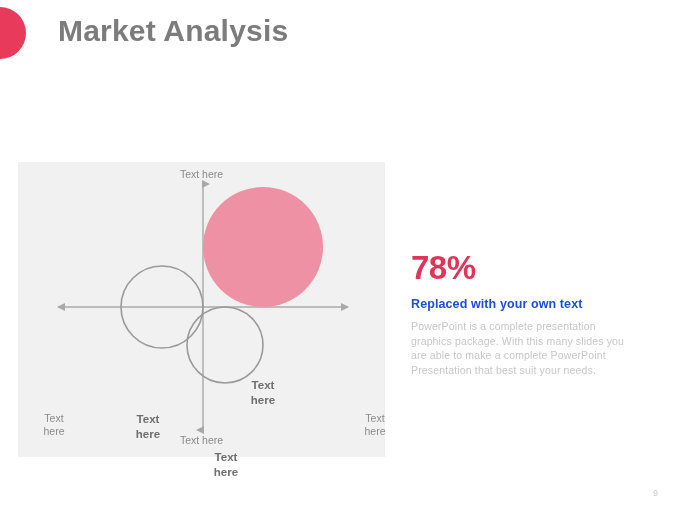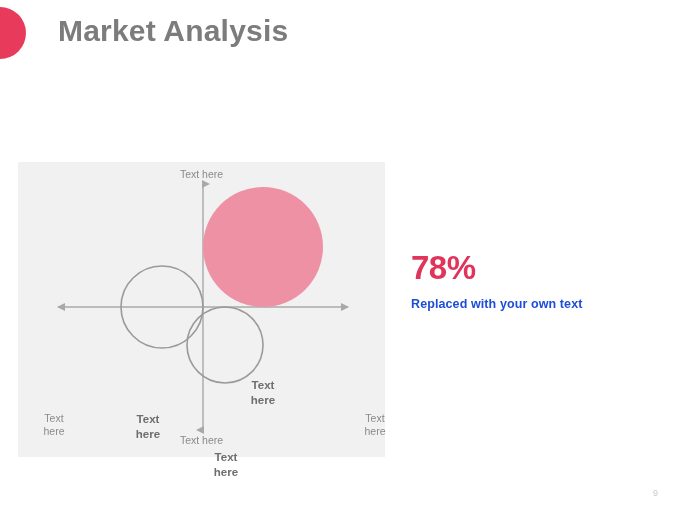--- a/index.html
+++ b/index.html
@@ -175,17 +175,18 @@
       <div class="bubble-label left">Text
 here</div>
       <div class="bubble-label bottom">Text
 here</div>
     </div>
   </div>
 
   <div class="stat-block">
     <div class="stat-number">78%</div>
     <div class="stat-heading">Replaced with your own text</div>
+    <div class="stat-body">PowerPoint is a complete presentation graphics package. With this many slides you are able to make a complete PowerPoint Presentation that best suit your needs.</div>
   </div>
 
   <div class="page-number">9</div>
 
 </div>
 
 </body></html>

